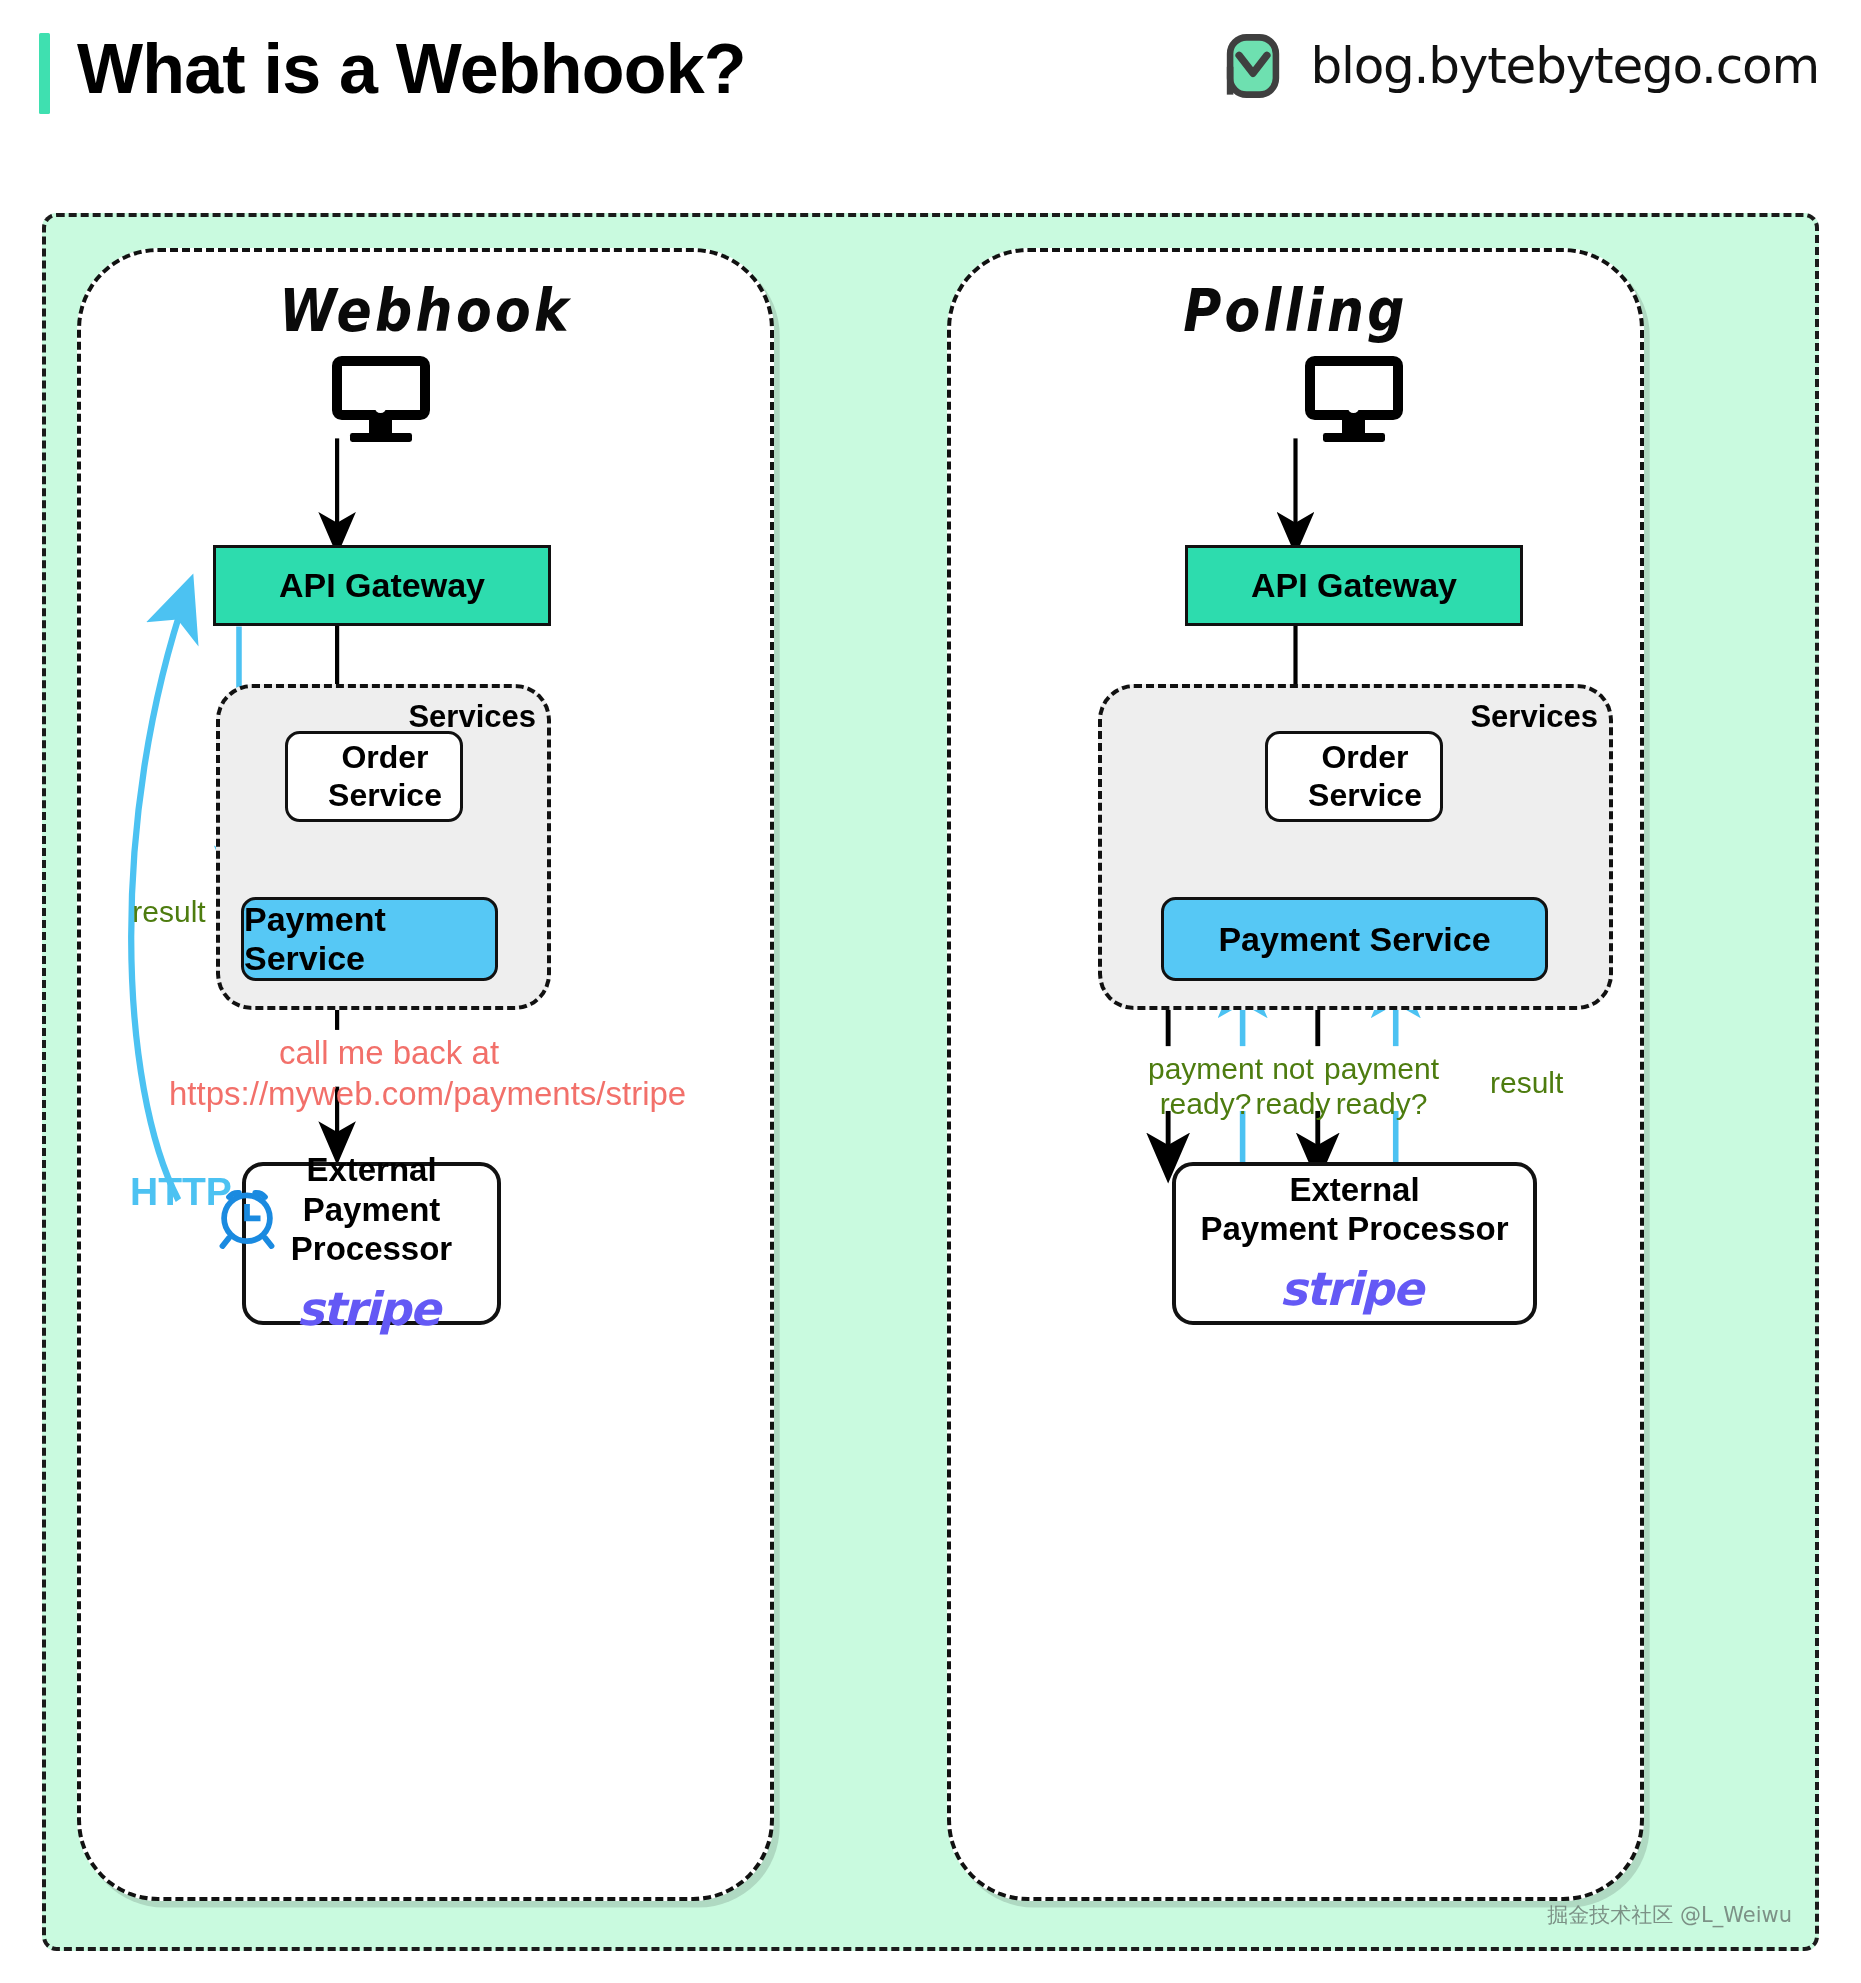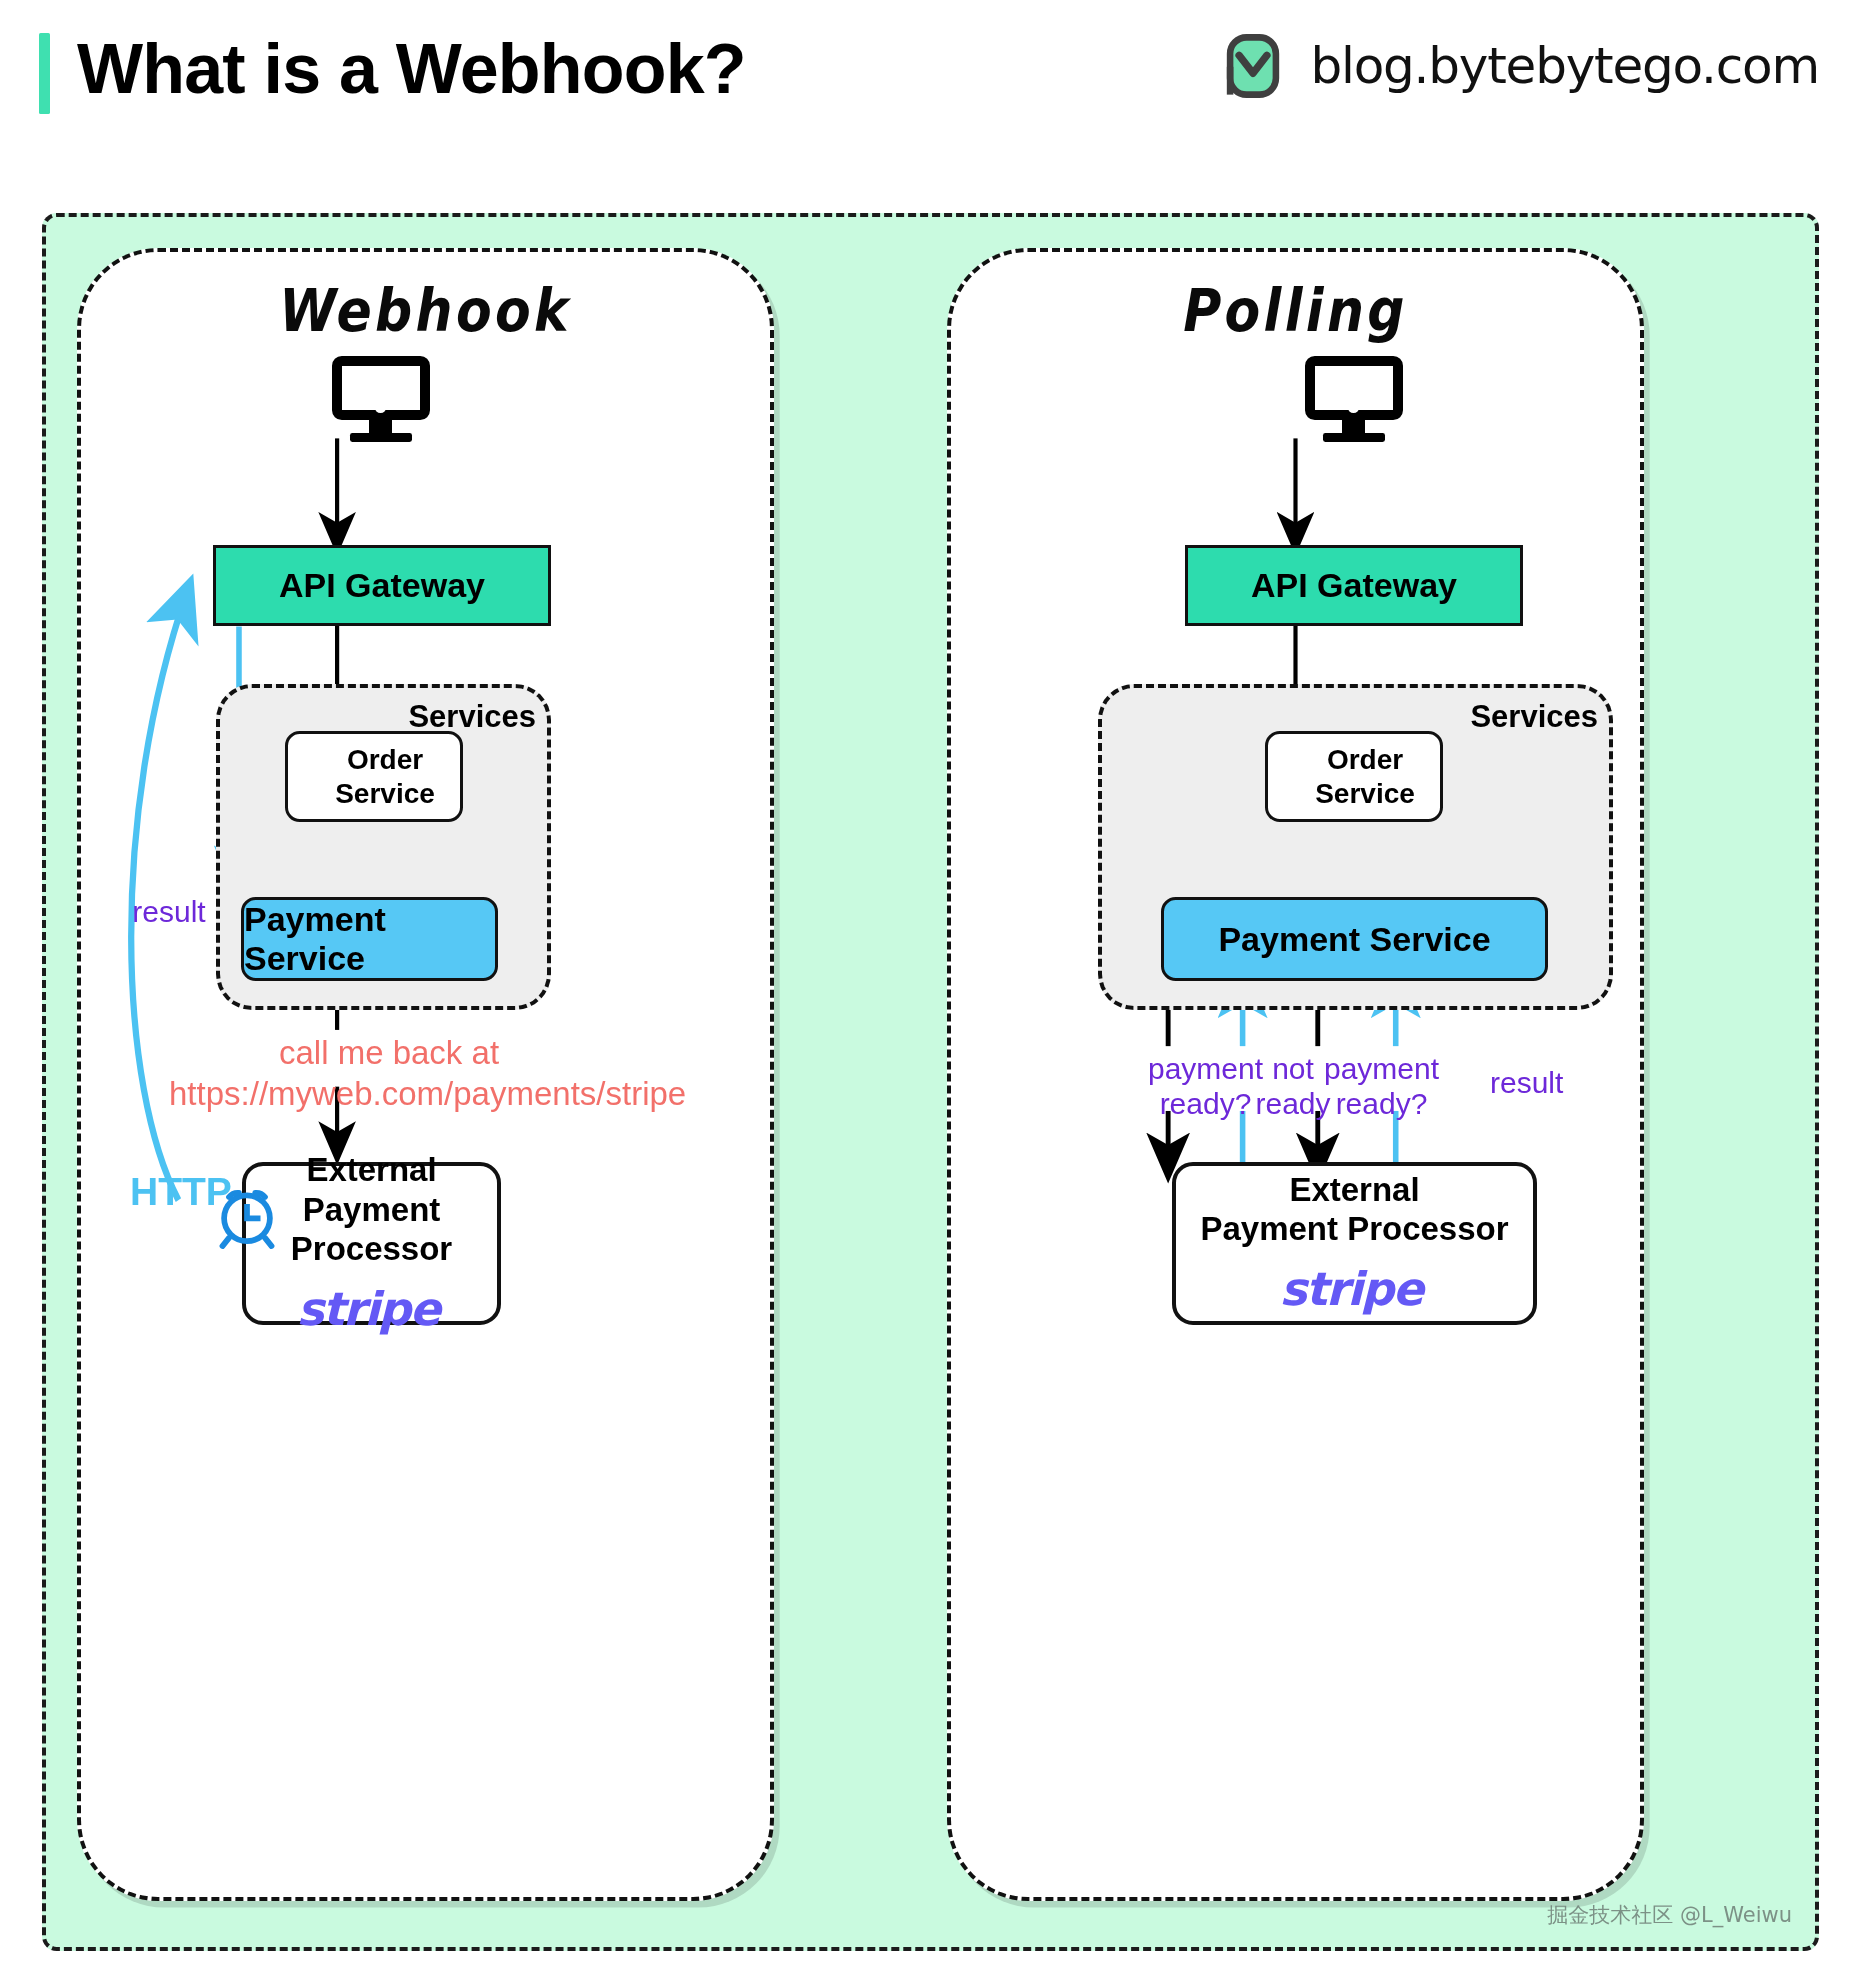--- a/index.html
+++ b/index.html
@@ -96,21 +96,21 @@
     border-radius: 36px;
   }
   .services-label {
     position: absolute; right: 11px; top: 11.4px;
     font-size: 31px; font-weight: 700; color: #000;
   }
   .wbox {
     position: absolute;
     background: #fff; border: 3.3px solid #111; border-radius: 14.7px;
     display: flex; align-items: center; justify-content: center;
-    text-align: center; font-size: 28px; font-weight: 700; color: #000;
+    text-align: center; font-size: 32px; font-weight: 700; color: #000;
     line-height: 1.18;
     padding-left: 22px;
   }
   .pay-box {
     position: absolute;
     background: #56c8f5; border: 3.3px solid #111; border-radius: 14.7px;
     display: flex; align-items: center; justify-content: center;
     font-size: 34px; font-weight: 700; color: #000;
   }
   .proc-box {
@@ -125,21 +125,21 @@
     font-family: "DejaVu Sans", sans-serif;
     font-size: 46px; font-weight: 700; color: #6459f5;
     letter-spacing: -1.6px; font-style: italic; transform: skewX(-3deg);
   }
 
   
   .svg-layer { position: absolute; left: 0; top: 0; width: 100%; height: 100%; overflow: visible; pointer-events: none; }
 
   
   .lbl {
-    position: absolute; font-size: 30px; color: #6d28d9; text-align: center;
+    position: absolute; font-size: 30px; color: #4d7c0f; text-align: center;
     line-height: 1.16; white-space: pre-line;
   }
   .lbl-red {
     position: absolute; text-align: center; color: #f2706a;
     font-size: 33px; line-height: 1.25; white-space: pre-line;
   }
   .lbl-http {
     position: absolute; font-size: 39px; font-weight: 700; color: #4cc2f2;
   }
 

